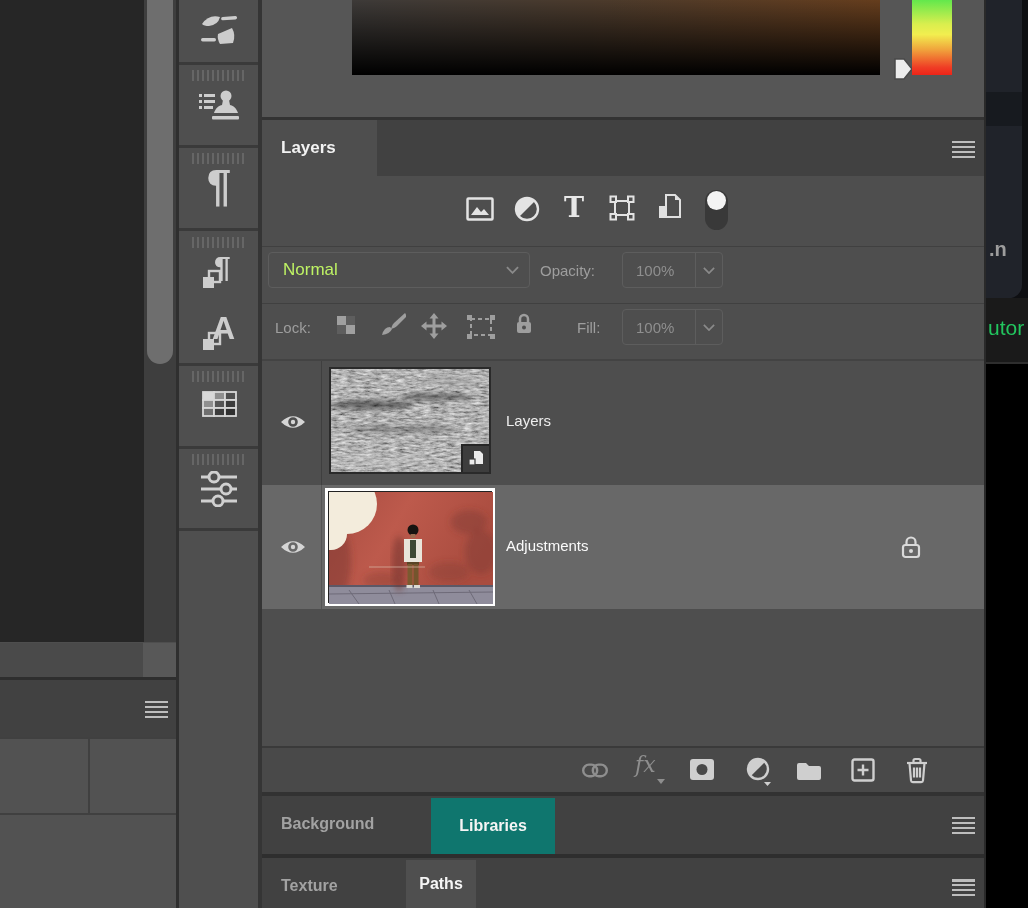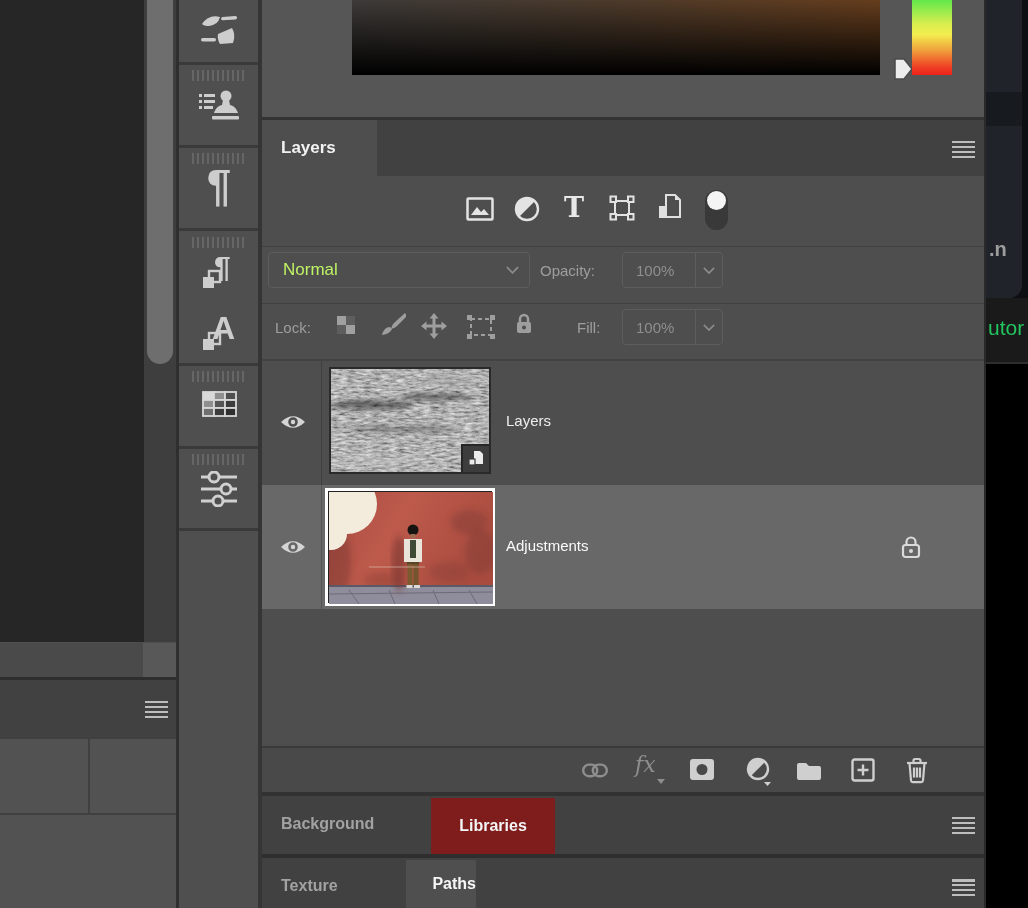--- a/index.html
+++ b/index.html
@@ -428,29 +428,29 @@
           <path d="M9 10.5 v10 M12 10.5 v10 M15 10.5 v10"></path>
         </svg>
       </div>
     </div>
   </div>
 
   <div class="abs" style="left:262px;top:792px;width:722px;height:4px;background:#323232;"></div>
 
   <div class="abs" style="left:262px;top:796px;width:722px;height:58px;background:#414141;">
     <span class="tabtxt abs" style="left:19px;top:19px;color:#a2a2a2;font-size:16px;">Background</span>
-    <div class="abs" style="left:169px;top:2px;width:124px;height:56px;background:#7f1d1d;display:flex;align-items:center;justify-content:center;">
+    <div class="abs" style="left:169px;top:2px;width:124px;height:56px;background:#0f766e;display:flex;align-items:center;justify-content:center;">
       <span class="tabtxt" style="color:#f5f5f5;font-size:16px;">Libraries</span>
     </div>
     <div class="hamburger abs" style="left:690px;top:21px;"></div>
   </div>
   <div class="abs" style="left:262px;top:854px;width:722px;height:4px;background:#2e2e2e;"></div>
   <div class="abs" style="left:262px;top:858px;width:722px;height:50px;background:#414141;">
     <span class="tabtxt abs" style="left:19px;top:19px;color:#a2a2a2;font-size:16px;">Texture</span>
-    <div class="abs" style="left:144px;top:2px;width:70px;height:48px;background:#4f4f4f;display:flex;align-items:center;justify-content:flex-end;">
+    <div class="abs" style="left:144px;top:2px;width:70px;height:48px;background:#4f4f4f;display:flex;align-items:center;justify-content:center;">
       <span class="tabtxt" style="color:#f5f5f5;font-size:16px;">Paths</span>
     </div>
     <div class="hamburger abs" style="left:690px;top:21px;"></div>
   </div>
 
   <div class="abs" style="left:984px;top:0;width:2px;height:908px;background:#2a2a2a;"></div>
   <div class="abs" style="left:986px;top:0;width:42px;height:908px;background:#000;">
     <div class="abs" style="left:0;top:0;width:42px;height:298px;background:#0e0f12;"></div>
     <div class="abs" style="left:0;top:0;width:36px;height:298px;background:#20232a;border-bottom-right-radius:13px;">
       <div class="abs" style="left:0;top:92px;width:36px;height:34px;background:#171a1f;"></div>

